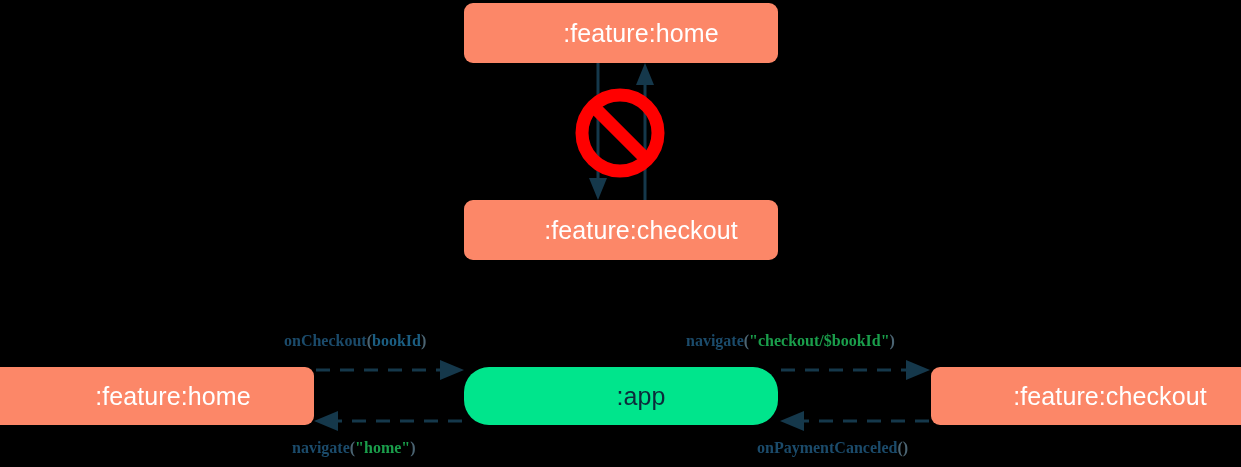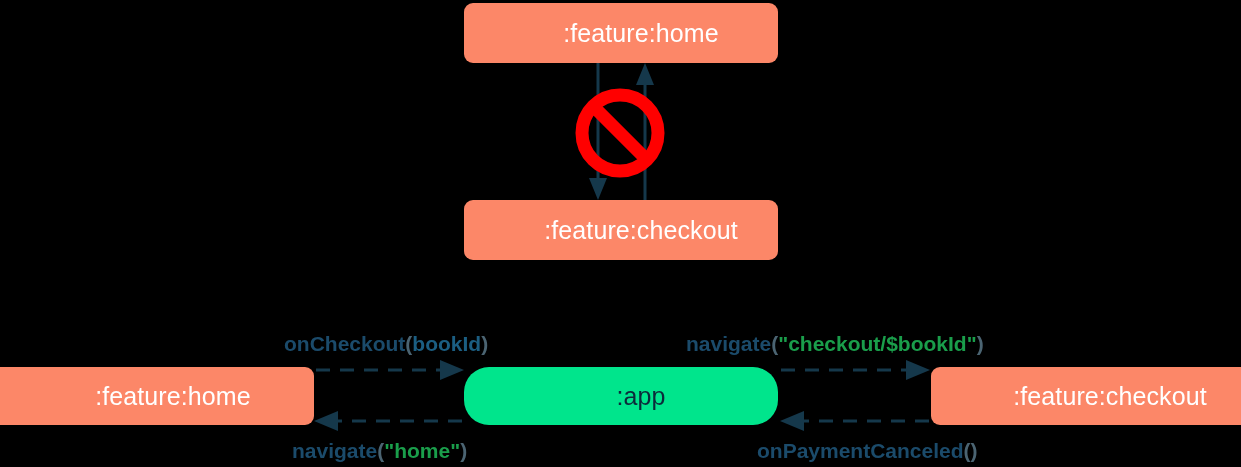--- a/index.html
+++ b/index.html
@@ -65,22 +65,22 @@
   #node-checkout-top { left: 464px; top: 200px; width: 314px; height: 60px; }
 
   
   #node-home-bottom { left: -8px;  top: 367px; width: 322px; height: 58px; }
   #node-app         { left: 464px; top: 367px; width: 314px; height: 58px; }
   #node-checkout-bottom { left: 931px; top: 367px; width: 318px; height: 58px; }
 
   
   .edge-label {
     position: absolute;
-    font-family: Liberation Sans, sans-serif;
-    font-size: 21px;
+    font-family: Liberation Serif, serif;
+    font-size: 16px;
     font-weight: 700;
     line-height: 1;
     white-space: nowrap;
     color: #0D4061;
   }
   .tok-fn     { color: #1B4B6B; }
   .tok-ident  { color: #1B5E82; }
   .tok-punct  { color: #4B6472; }
   .tok-string { color: #1A9E4B; }
 

